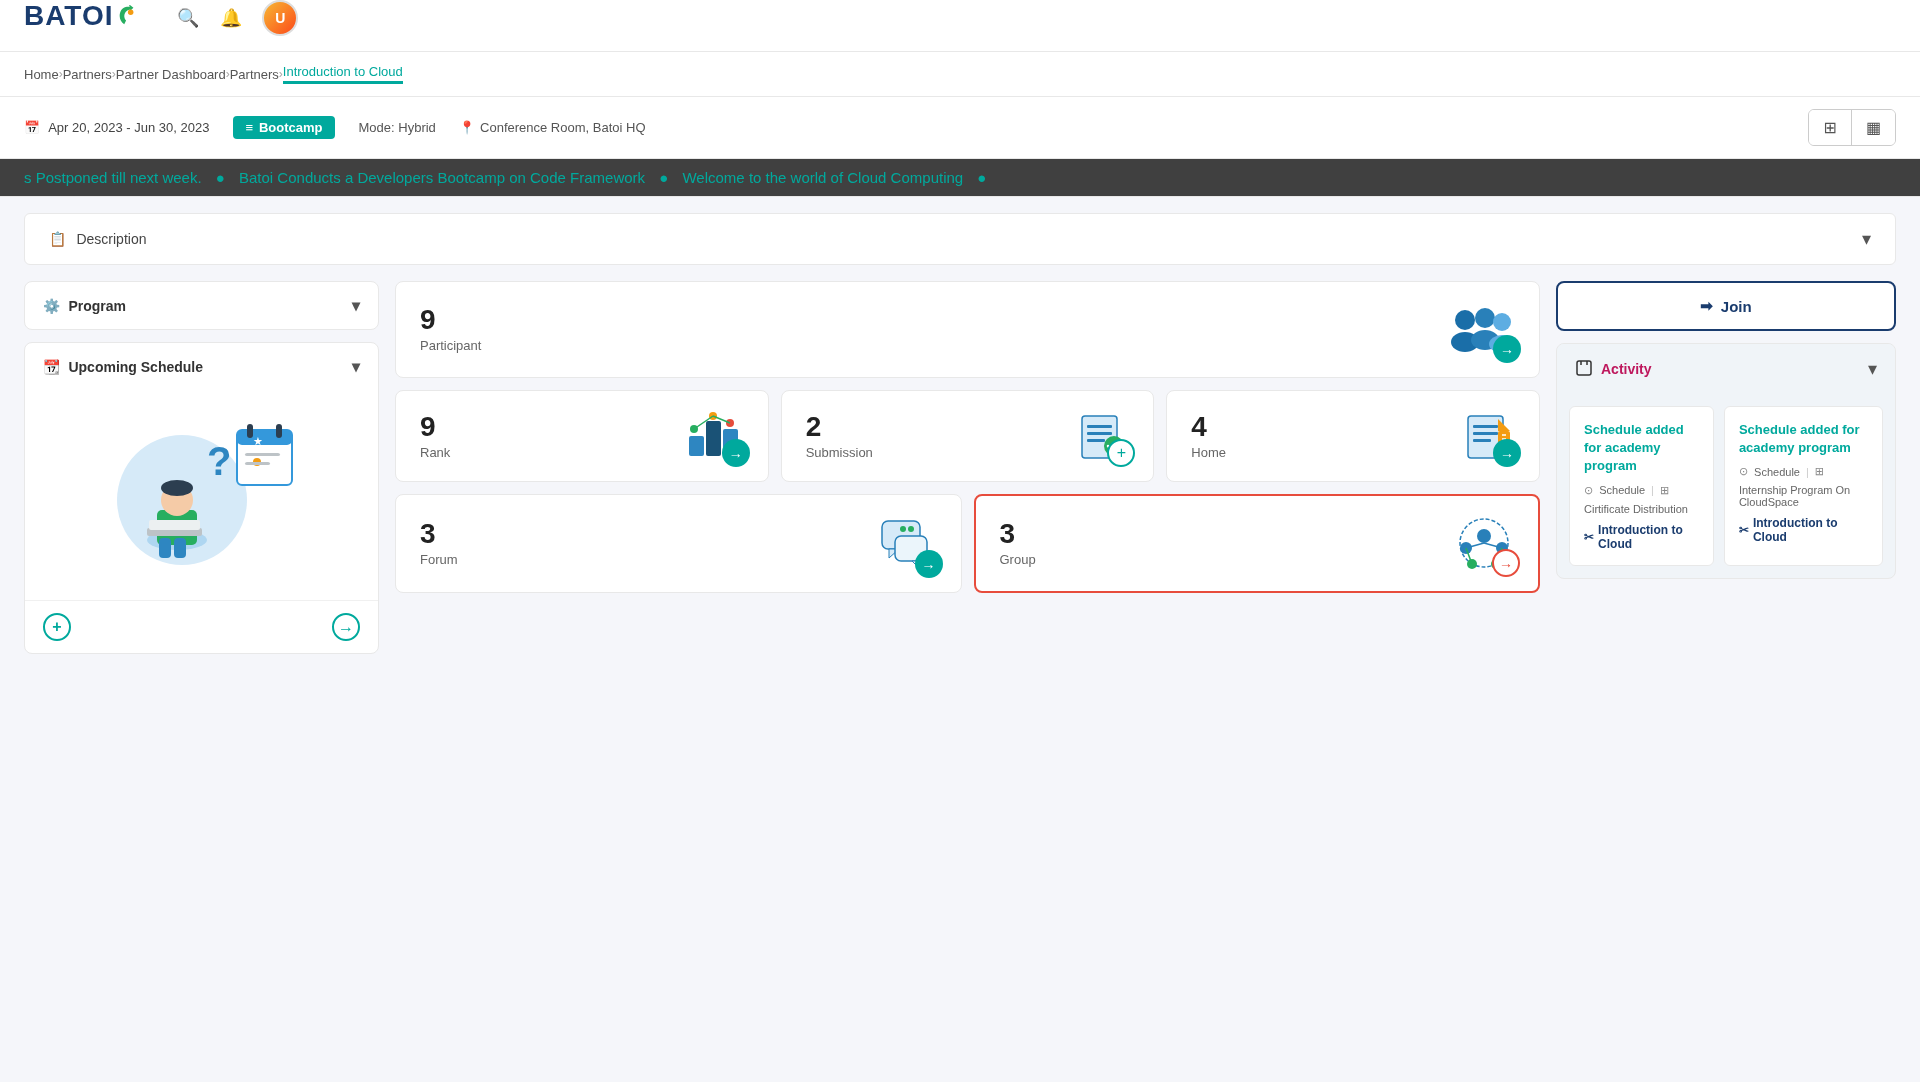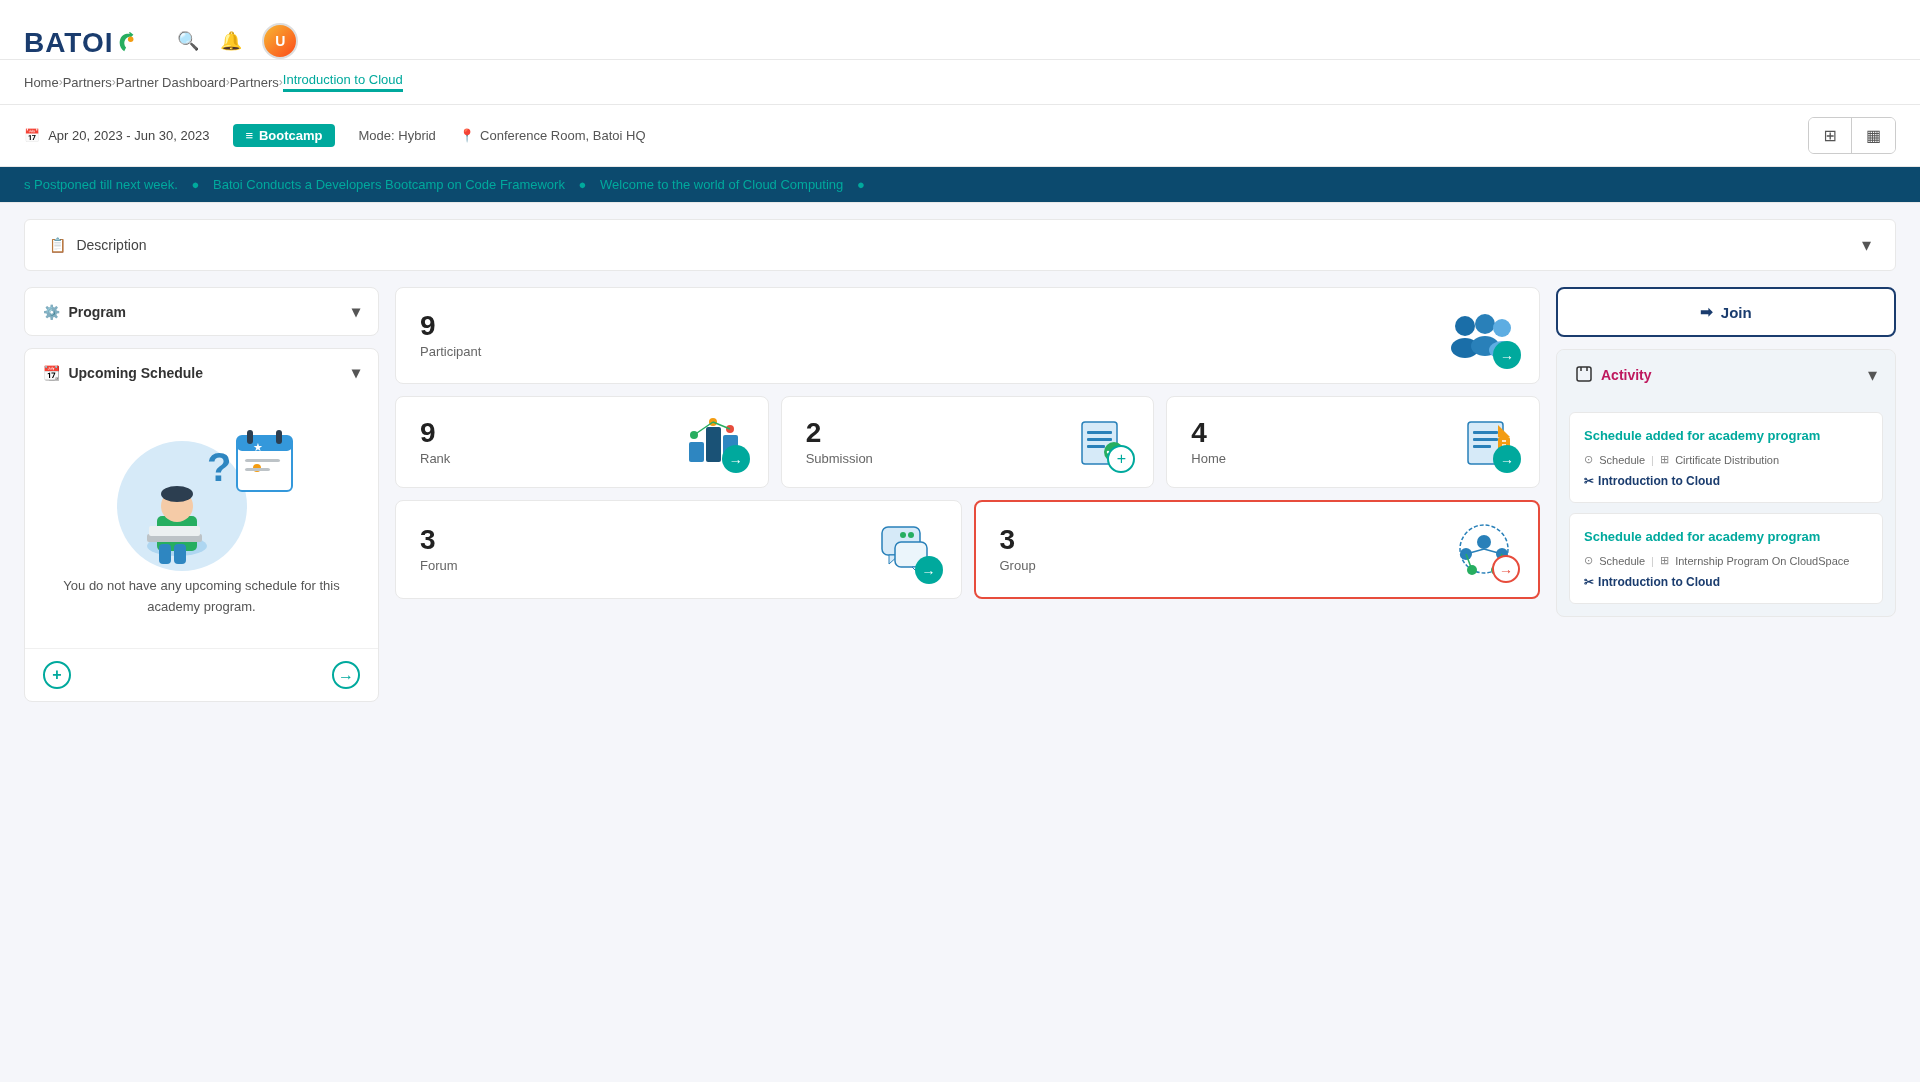--- a/index.html
+++ b/index.html
@@ -2,23 +2,23 @@
 <html><head>
   <meta charset="utf-8">
   <style>
     * { box-sizing: border-box; margin: 0; padding: 0; }
     body { font-family: 'Segoe UI', Arial, sans-serif; font-size: 14px; color: #333; background: #f5f6fa; }
 
     
     .navbar {
       background: #fff;
       display: flex;
-      align-items: flex-end;
+      align-items: flex-start;
       padding: 0 24px;
-      height: 60px;
+      height: 52px;
       border-bottom: 1px solid #e8e8e8;
       position: relative;
       z-index: 10;
     }
     .navbar-logo {
       display: flex;
       align-items: center;
       margin-right: 40px;
     }
     .logo-text {
@@ -107,27 +107,27 @@
       background: #fff;
       border: none;
       cursor: pointer;
       font-size: 16px;
       color: #555;
     }
     .view-btn + .view-btn { border-left: 1px solid #ccc; }
 
     
     .ticker {
-      background: #0c4a6e;
+      background: #404040;
       padding: 10px 24px;
       border-bottom: 1px solid #e8e8e8;
       overflow: hidden;
       white-space: nowrap;
       color: #00a99d;
-      font-size: 13px;
+      font-size: 15px;
     }
     .ticker-dot { color: #00a99d; margin: 0 10px; }
 
     
     .description-bar {
       background: #fff;
       padding: 14px 24px;
       display: flex;
       align-items: center;
       justify-content: space-between;
@@ -275,21 +275,21 @@
     }
     .activity-header {
       display: flex;
       align-items: center;
       justify-content: space-between;
       padding: 14px 18px;
       cursor: pointer;
       background: #f0f4f8;
     }
     .activity-header-left { display: flex; align-items: center; gap: 8px; font-weight: 600; color: #be185d; }
-    .activity-cards { padding: 12px; display: flex; flex-direction: column; gap: 10px; }
+    .activity-cards { padding: 12px; display: flex; flex-direction: row; gap: 10px; }
     .activity-card {
       background: #fff;
       border-radius: 6px;
       padding: 14px;
       border: 1px solid #e8e8e8;
     }
     .activity-title { color: #00a99d; font-size: 13px; font-weight: 600; margin-bottom: 8px; line-height: 1.4; }
     .activity-meta { display: flex; align-items: center; gap: 6px; font-size: 11px; color: #666; flex-wrap: wrap; margin-bottom: 8px; }
     .activity-meta-sep { color: #ccc; }
     .activity-link { color: #1a3c6e; font-size: 12px; display: flex; align-items: center; gap: 4px; font-weight: 600; }
@@ -415,21 +415,20 @@
           <rect x="135" y="20" width="55" height="15" rx="5" fill="#3498db"></rect>
           <rect x="145" y="14" width="6" height="14" rx="3" fill="#2c3e50"></rect>
           <rect x="174" y="14" width="6" height="14" rx="3" fill="#2c3e50"></rect>
           <circle cx="155" cy="52" r="4" fill="#f39c12"></circle>
           <rect x="143" y="43" width="35" height="3" rx="2" fill="#bdc3c7"></rect>
           <rect x="143" y="52" width="25" height="3" rx="2" fill="#bdc3c7"></rect>
 
           <text x="151" y="35" font-size="11" fill="#fff">★</text>
         </svg>
 
-        <p class="schedule-empty-text">You do not have any upcoming schedule for this academy program.</p>
       </div>
 
       <div class="sidebar-footer">
         <div class="circle-btn">+</div>
         <div class="circle-btn">→</div>
       </div>
     </div>
   </div>
 
   <div class="center-content">

